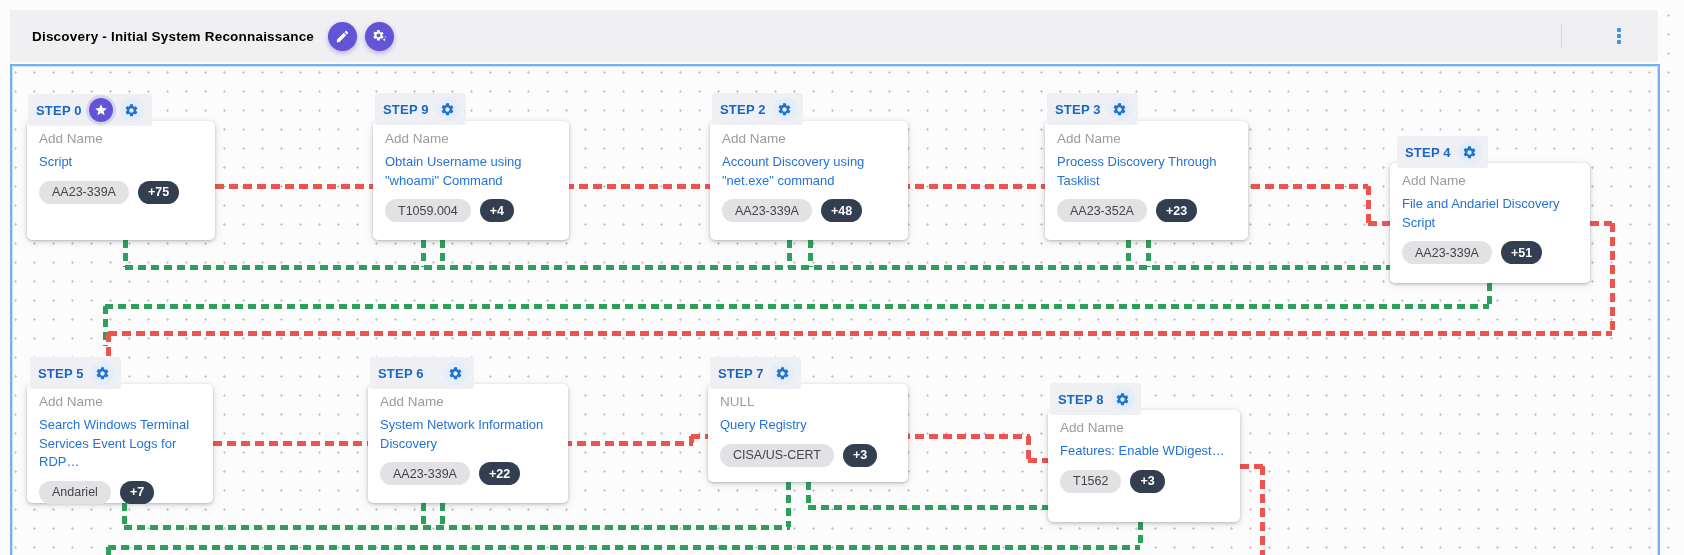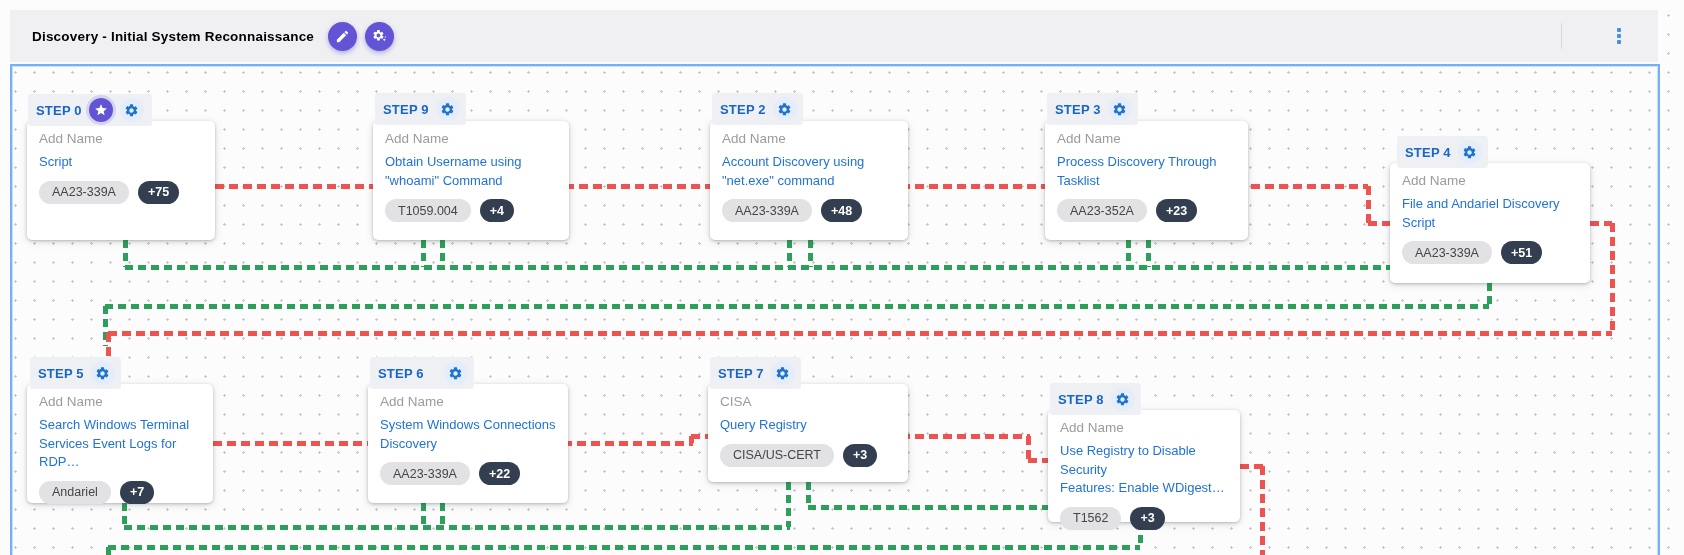--- a/index.html
+++ b/index.html
@@ -253,58 +253,57 @@
         <button class="icon-circle gear-c">
           <span style="display:flex;">
             <svg viewBox="0 0 24 24">
               <path d="M19.14 12.94c.04-.3.06-.61.06-.94s-.02-.64-.07-.94l2.03-1.58a.49.49 0 0 0 .12-.61l-1.92-3.32a.488.488 0 0 0-.59-.22l-2.39.96c-.5-.38-1.03-.7-1.62-.94l-.36-2.54A.484.484 0 0 0 13.92 2h-3.84c-.24 0-.43.17-.47.41l-.36 2.54c-.59.24-1.13.57-1.62.94l-2.39-.96c-.22-.08-.47 0-.59.22L2.73 8.48c-.12.21-.08.47.12.61l2.03 1.58c-.05.3-.09.63-.09.94s.02.64.07.94l-2.03 1.58a.49.49 0 0 0-.12.61l1.92 3.32c.12.22.37.29.59.22l2.39-.96c.5.38 1.03.7 1.62.94l.36 2.54c.05.24.24.41.48.41h3.84c.24 0 .44-.17.47-.41l.36-2.54c.59-.24 1.13-.56 1.62-.94l2.39.96c.22.08.47 0 .59-.22l1.92-3.32c.12-.22.07-.47-.12-.61l-2.01-1.58zM12 15.6A3.61 3.61 0 0 1 8.4 12c0-1.98 1.62-3.6 3.6-3.6s3.6 1.62 3.6 3.6-1.62 3.6-3.6 3.6z"></path>
             </svg>
           </span>
         </button>
       </div>
       <div class="card" style="left: 368px; top: 384px; width: 200px; height: 119px;">
         <div class="name">Add Name</div>
-        <div class="tlink">System Windows Connections</div>
+        <div class="tlink">System Network Information</div>
         <div class="tlink">Discovery</div>
         <div class="badges">
           <button class="pill src">AA23-339A</button>
           <button class="pill cnt">+22</button>
         </div>
       </div>
       <div class="chip" style="left: 710px; top: 357px; min-width: 90px;">
         <span class="lbl">STEP 7</span>
         <button class="icon-circle gear-c">
           <span style="display:flex;">
             <svg viewBox="0 0 24 24">
               <path d="M19.14 12.94c.04-.3.06-.61.06-.94s-.02-.64-.07-.94l2.03-1.58a.49.49 0 0 0 .12-.61l-1.92-3.32a.488.488 0 0 0-.59-.22l-2.39.96c-.5-.38-1.03-.7-1.62-.94l-.36-2.54A.484.484 0 0 0 13.92 2h-3.84c-.24 0-.43.17-.47.41l-.36 2.54c-.59.24-1.13.57-1.62.94l-2.39-.96c-.22-.08-.47 0-.59.22L2.73 8.48c-.12.21-.08.47.12.61l2.03 1.58c-.05.3-.09.63-.09.94s.02.64.07.94l-2.03 1.58a.49.49 0 0 0-.12.61l1.92 3.32c.12.22.37.29.59.22l2.39-.96c.5.38 1.03.7 1.62.94l.36 2.54c.05.24.24.41.48.41h3.84c.24 0 .44-.17.47-.41l.36-2.54c.59-.24 1.13-.56 1.62-.94l2.39.96c.22.08.47 0 .59-.22l1.92-3.32c.12-.22.07-.47-.12-.61l-2.01-1.58zM12 15.6A3.61 3.61 0 0 1 8.4 12c0-1.98 1.62-3.6 3.6-3.6s3.6 1.62 3.6 3.6-1.62 3.6-3.6 3.6z"></path>
             </svg>
           </span>
         </button>
       </div>
       <div class="card" style="left: 708px; top: 384px; width: 200px; height: 98px;">
-        <div class="name">CISA</div>
+        <div class="name">NULL</div>
         <div class="tlink">Query Registry</div>
         <div class="badges">
           <button class="pill src">CISA/US-CERT</button>
           <button class="pill cnt">+3</button>
         </div>
       </div>
       <div class="chip" style="left: 1050px; top: 383px; min-width: 90px;">
         <span class="lbl">STEP 8</span>
         <button class="icon-circle gear-c">
           <span style="display:flex;">
             <svg viewBox="0 0 24 24">
               <path d="M19.14 12.94c.04-.3.06-.61.06-.94s-.02-.64-.07-.94l2.03-1.58a.49.49 0 0 0 .12-.61l-1.92-3.32a.488.488 0 0 0-.59-.22l-2.39.96c-.5-.38-1.03-.7-1.62-.94l-.36-2.54A.484.484 0 0 0 13.92 2h-3.84c-.24 0-.43.17-.47.41l-.36 2.54c-.59.24-1.13.57-1.62.94l-2.39-.96c-.22-.08-.47 0-.59.22L2.73 8.48c-.12.21-.08.47.12.61l2.03 1.58c-.05.3-.09.63-.09.94s.02.64.07.94l-2.03 1.58a.49.49 0 0 0-.12.61l1.92 3.32c.12.22.37.29.59.22l2.39-.96c.5.38 1.03.7 1.62.94l.36 2.54c.05.24.24.41.48.41h3.84c.24 0 .44-.17.47-.41l.36-2.54c.59-.24 1.13-.56 1.62-.94l2.39.96c.22.08.47 0 .59-.22l1.92-3.32c.12-.22.07-.47-.12-.61l-2.01-1.58zM12 15.6A3.61 3.61 0 0 1 8.4 12c0-1.98 1.62-3.6 3.6-3.6s3.6 1.62 3.6 3.6-1.62 3.6-3.6 3.6z"></path>
             </svg>
           </span>
         </button>
       </div>
       <div class="card" style="left: 1048px; top: 410px; width: 192px; height: 112px;">
         <div class="name">Add Name</div>
-        <div class="tlink">Use Registry to Disable Security</div>
         <div class="tlink">Features: Enable WDigest…</div>
         <div class="badges">
           <button class="pill src">T1562</button>
           <button class="pill cnt">+3</button>
         </div>
       </div>
     </div>
 </div>
 
 </body></html>

